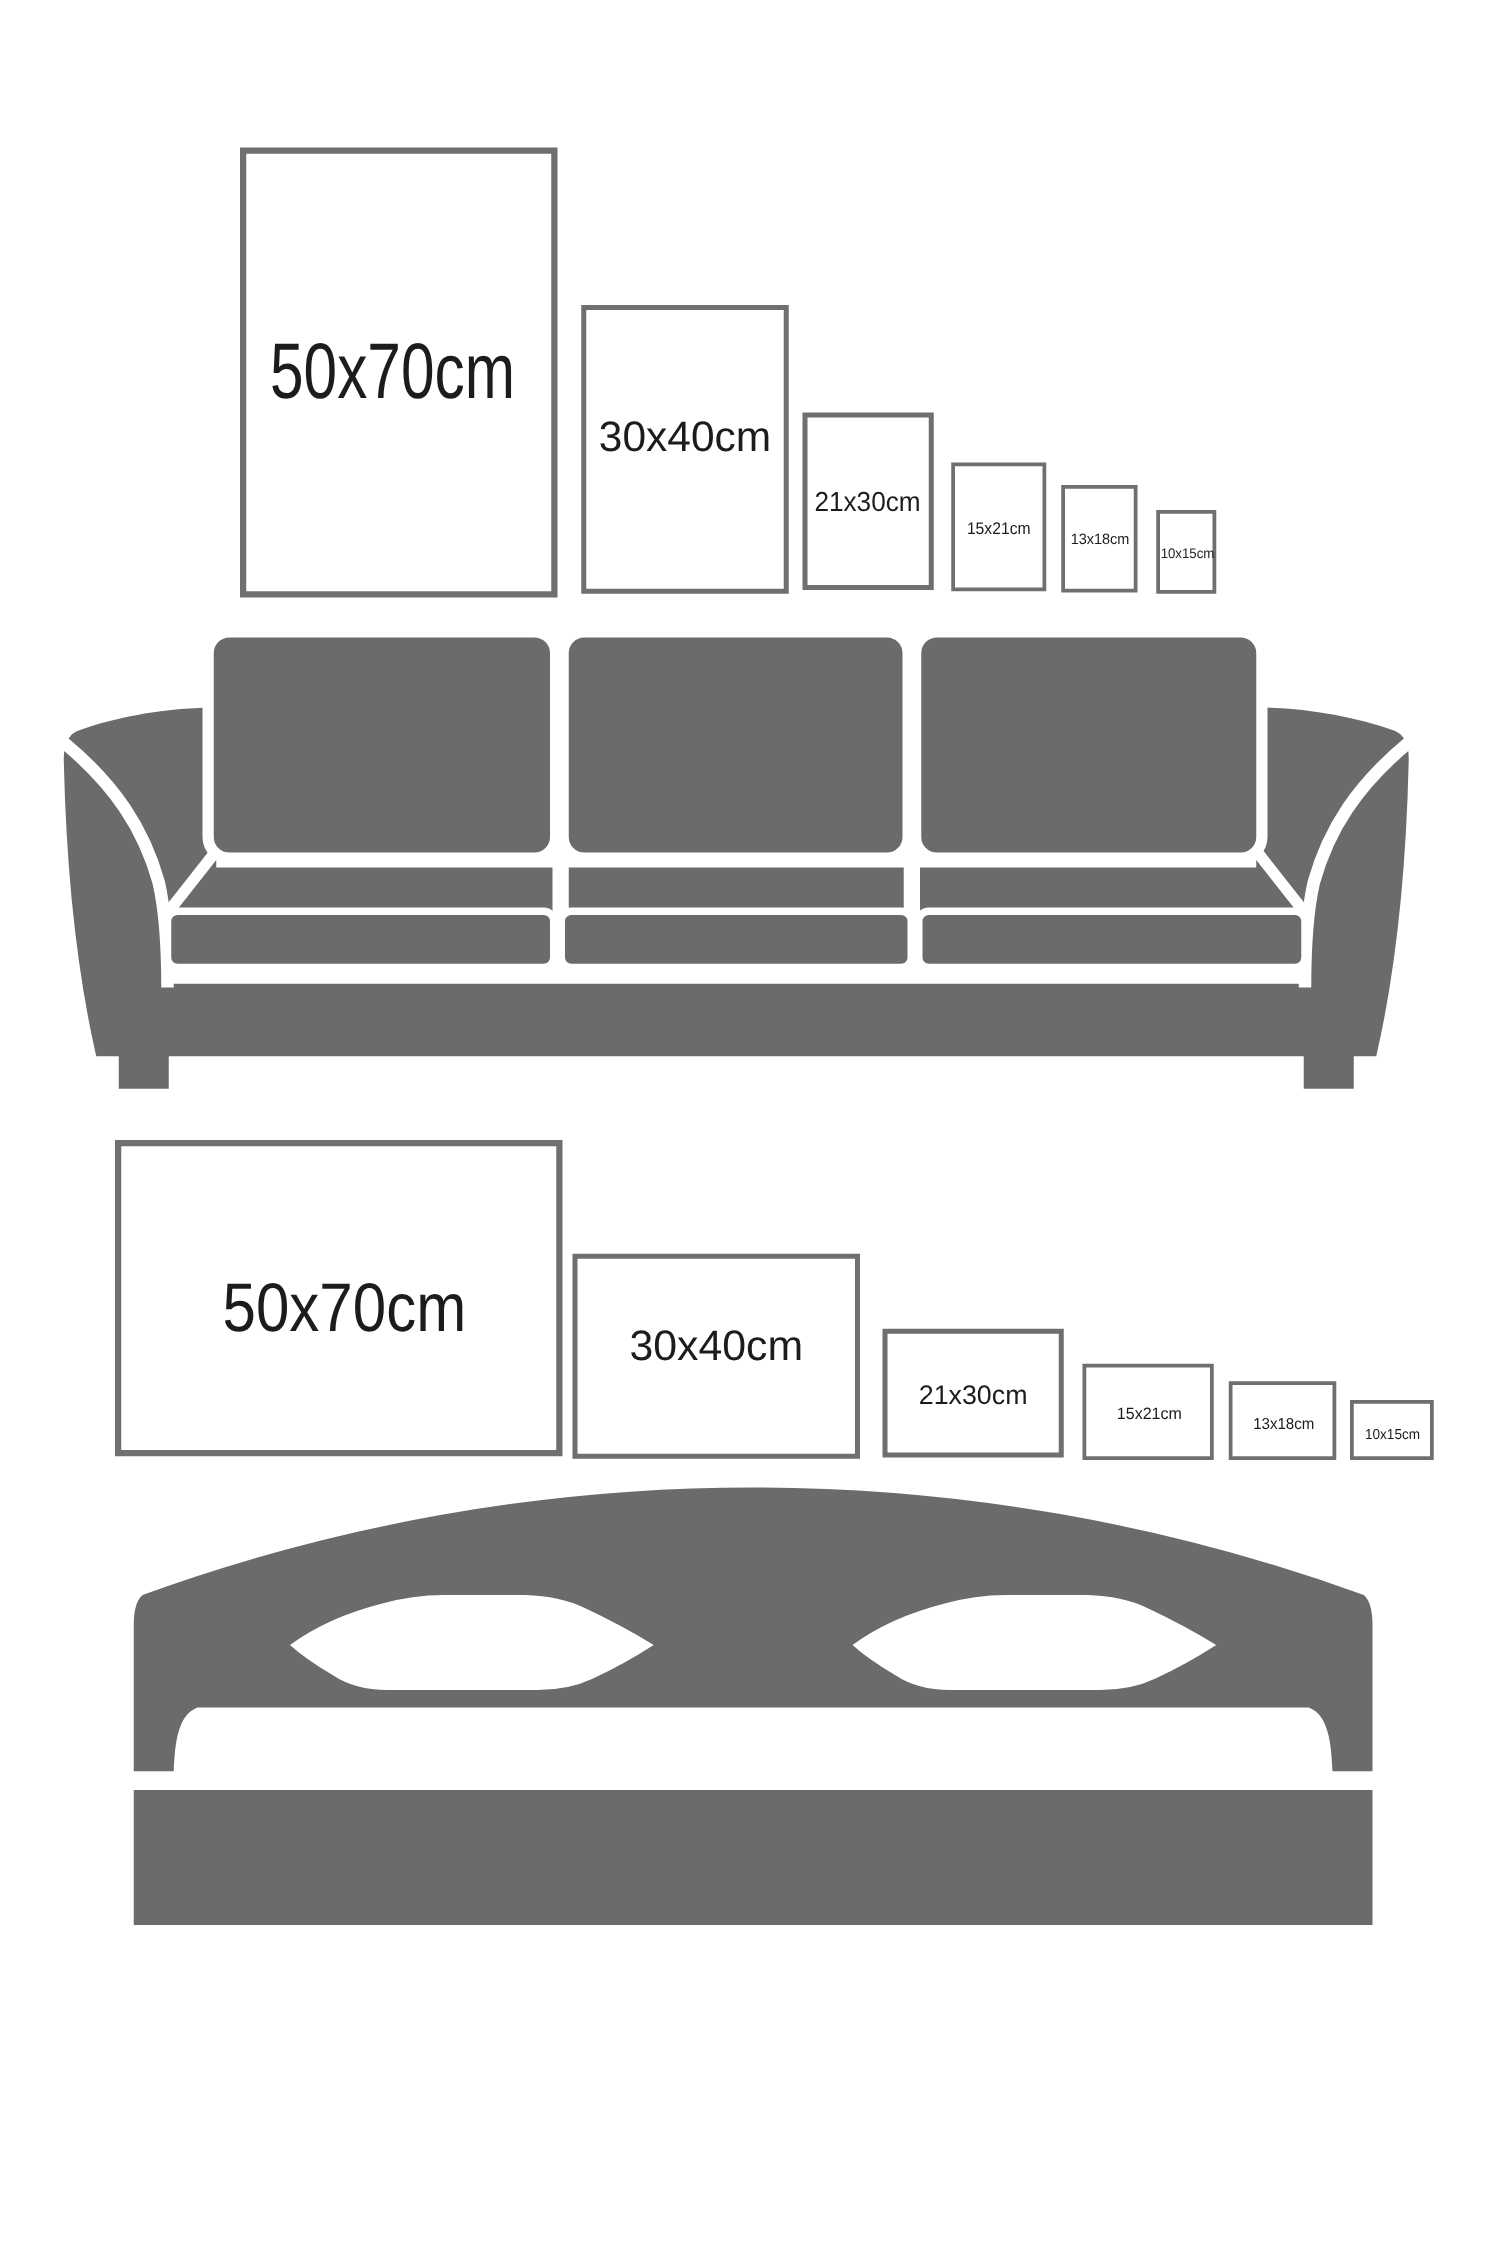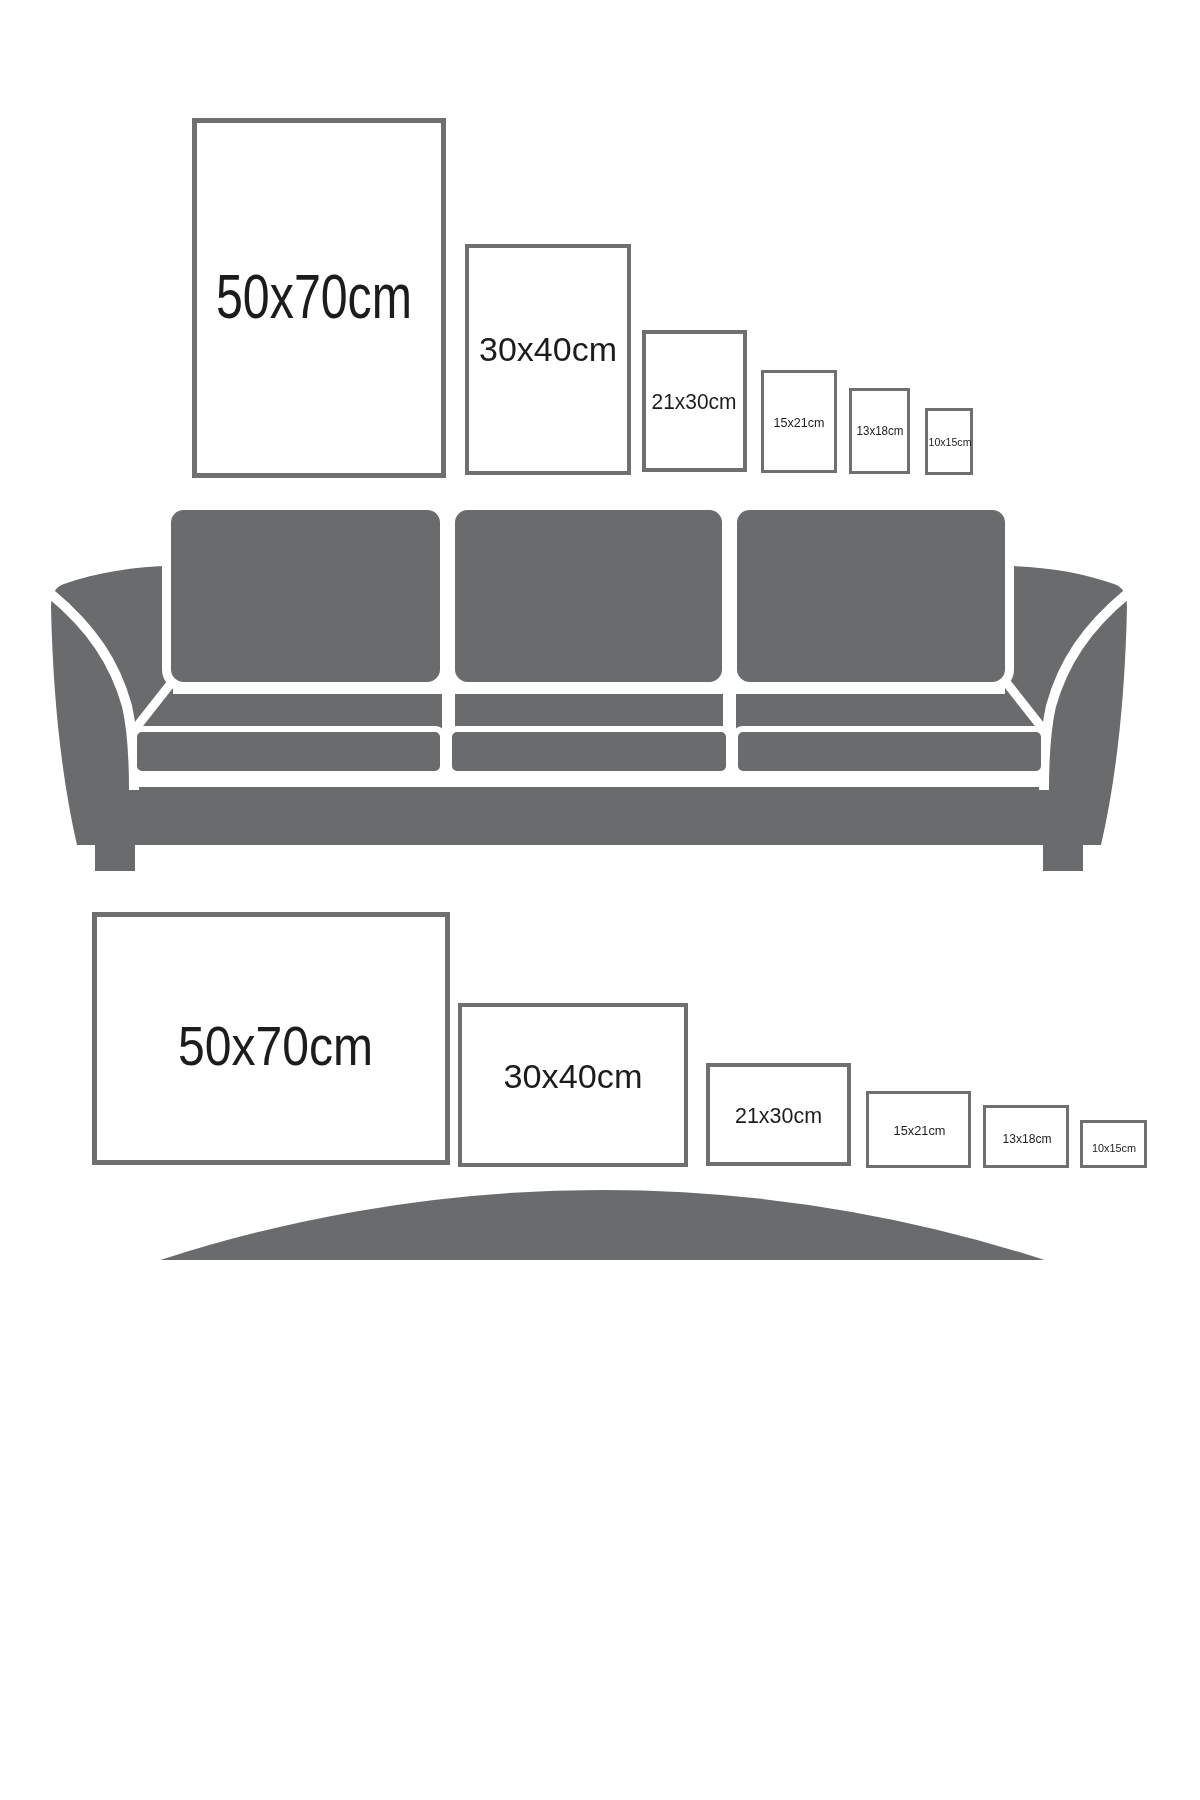--- a/index.html
+++ b/index.html
@@ -1,16 +1,16 @@
 <!DOCTYPE html>
 <html><head>
 <meta charset="utf-8">
 <style>
   html,body{margin:0;padding:0;background:#ffffff;}
-  .page{width:1200px;height:1260px;position:relative;background:#ffffff;overflow:hidden;text-decoration:underline;}
+  .page{width:1200px;height:1540px;position:relative;background:#ffffff;overflow:hidden;text-decoration:underline;}
   text{font-family:"Liberation Sans",sans-serif;fill:#1c1c1e;}
 </style>
 </head>
 <body>
 <div class="page">
 <svg width="1200" height="1800" viewBox="0 0 1200 1800">
 
 <g>
 <rect x="194.5" y="120.5" width="249" height="355" fill="#ffffff" stroke="#6e6f71" stroke-width="5"></rect>
 </g>

